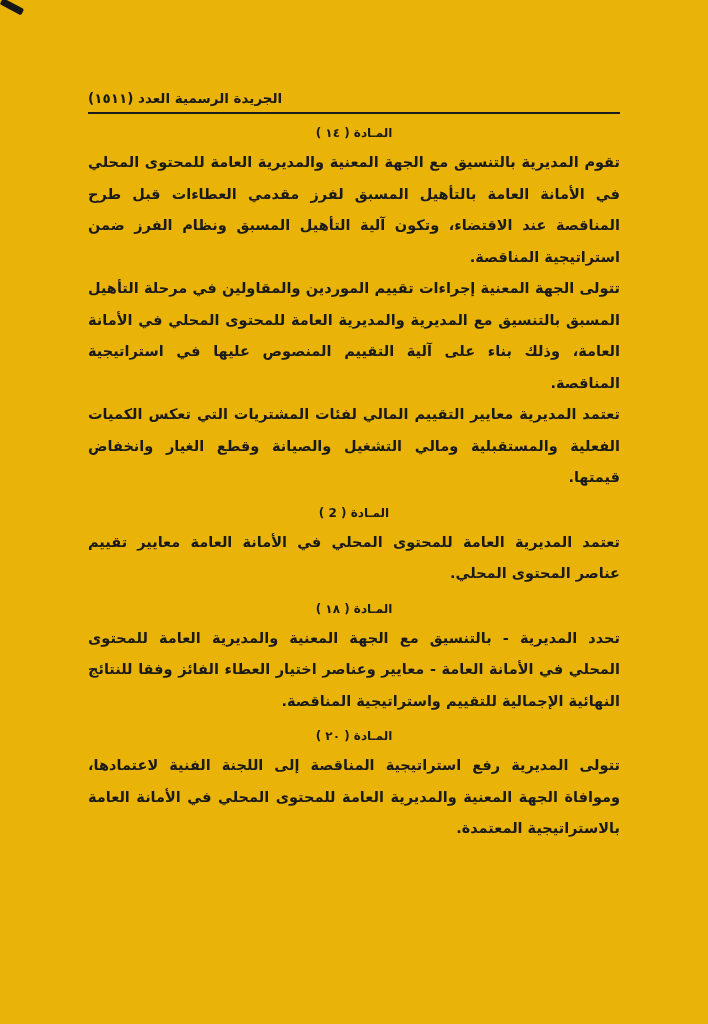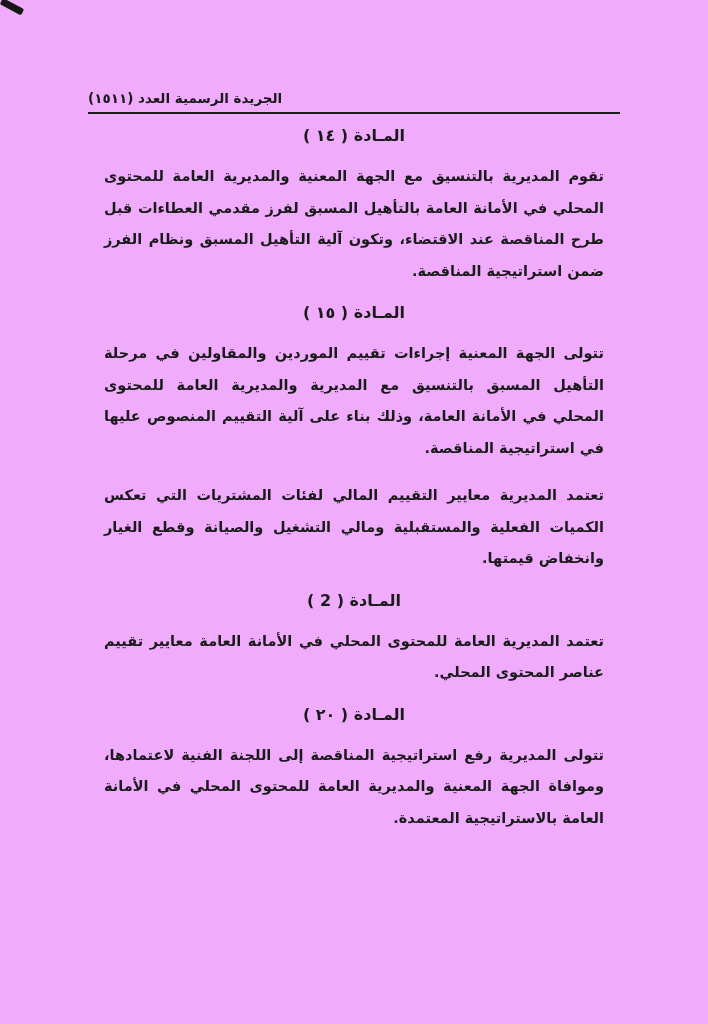--- a/index.html
+++ b/index.html
@@ -5,21 +5,21 @@
   html, body {
     margin: 0;
     padding: 0;
     background: #ffffff;
   }
   .page {
     position: relative;
     width: 708px;
     height: 1024px;
     margin: 0 auto;
-    background: #f0abfc;
+    background: #eab308;
     box-sizing: border-box;
     padding: 90px 88px 16px 88px;
     direction: rtl;
     font-family: "DejaVu Sans", sans-serif;
     font-weight: bold;
     color: #1a1a1a;
     overflow: hidden;
   }
   .corner-mark {
     position: absolute;
@@ -37,32 +37,32 @@
     padding-bottom: 6px;
   }
   .issue-label {
     direction: rtl;
     text-align: left;
     font-size: 13.5px;
     letter-spacing: 0.2px;
     white-space: nowrap;
   }
   .article-title {
-    font-size: 16px;
+    font-size: 12px;
     font-weight: bold;
     text-align: center;
     margin: 12px 0 7px 0;
     letter-spacing: 0.5px;
   }
   .article-body {
     font-size: 14.5px;
     line-height: 31.5px;
     text-align: justify;
     text-justify: inter-word;
-    margin: 16px;
+    margin: 0;
   }
 </style>
 </head>
 <body>
 
 <div class="page">
 
   <div class="corner-mark"></div>
 
   <header class="gazette-header">
@@ -70,34 +70,35 @@
   </header>
 
   <main>
 
     <section>
       <h2 class="article-title">المـادة ( ١٤ )</h2>
       <p class="article-body">تقوم المديرية بالتنسيق مع الجهة المعنية والمديرية العامة للمحتوى المحلي في الأمانة العامة بالتأهيل المسبق لفرز مقدمي العطاءات قبل طرح المناقصة عند الاقتضاء، وتكون آلية التأهيل المسبق ونظام الفرز ضمن استراتيجية المناقصة.</p>
     </section>
 
     <section>
-      <h2 class="article-title">المـادة ( ١٥ )</h2>
       <p class="article-body">تتولى الجهة المعنية إجراءات تقييم الموردين والمقاولين في مرحلة التأهيل المسبق بالتنسيق مع المديرية والمديرية العامة للمحتوى المحلي في الأمانة العامة، وذلك بناء على آلية التقييم المنصوص عليها في استراتيجية المناقصة.</p>
     </section>
 
     <section>
       <p class="article-body">تعتمد المديرية معايير التقييم المالي لفئات المشتريات التي تعكس الكميات الفعلية والمستقبلية ومالي التشغيل والصيانة وقطع الغيار وانخفاض قيمتها.</p>
     </section>
 
     <section>
       <h2 class="article-title">المـادة ( 2 )</h2>
       <p class="article-body">تعتمد المديرية العامة للمحتوى المحلي في الأمانة العامة معايير تقييم عناصر المحتوى المحلي.</p>
     </section>
 
     <section>
+      <h2 class="article-title">المـادة ( ١٨ )</h2>
+      <p class="article-body">تحدد المديرية - بالتنسيق مع الجهة المعنية والمديرية العامة للمحتوى المحلي في الأمانة العامة - معايير وعناصر اختيار العطاء الفائز وفقا للنتائج النهائية الإجمالية للتقييم واستراتيجية المناقصة.</p>
     </section>
 
     <section>
     </section>
 
     <section>
       <h2 class="article-title">المـادة ( ٢٠ )</h2>
       <p class="article-body">تتولى المديرية رفع استراتيجية المناقصة إلى اللجنة الفنية لاعتمادها، وموافاة الجهة المعنية والمديرية العامة للمحتوى المحلي في الأمانة العامة بالاستراتيجية المعتمدة.</p>
     </section>
 

